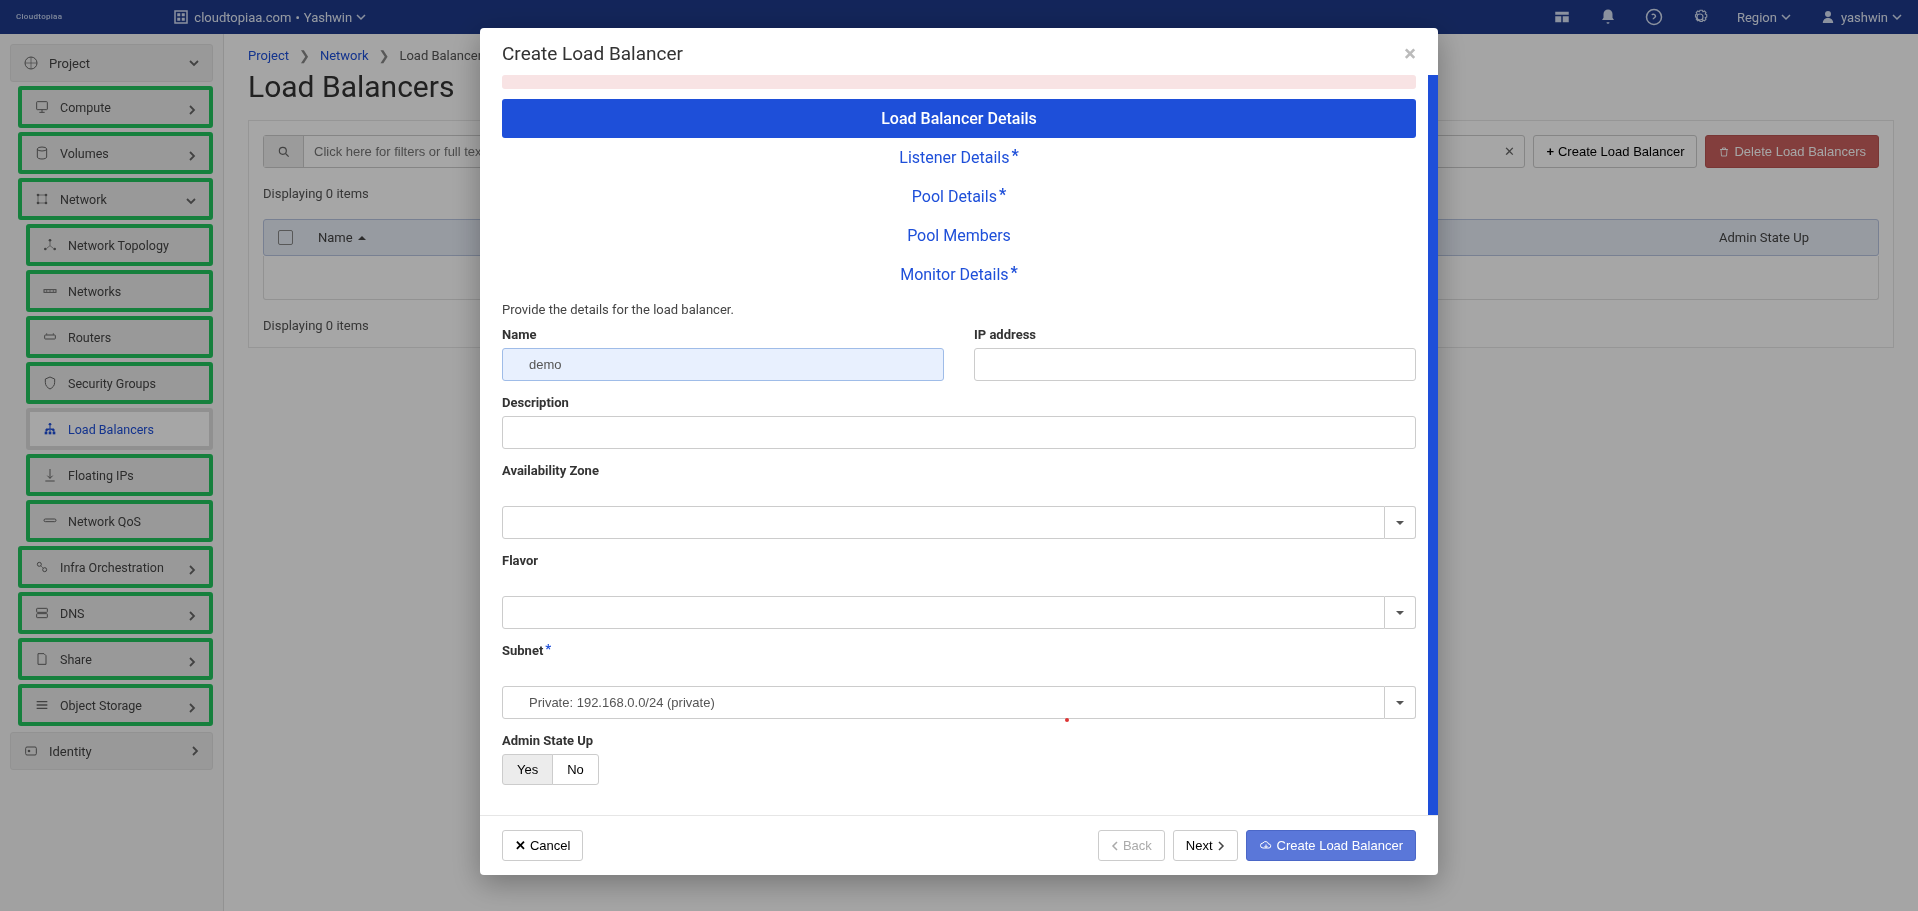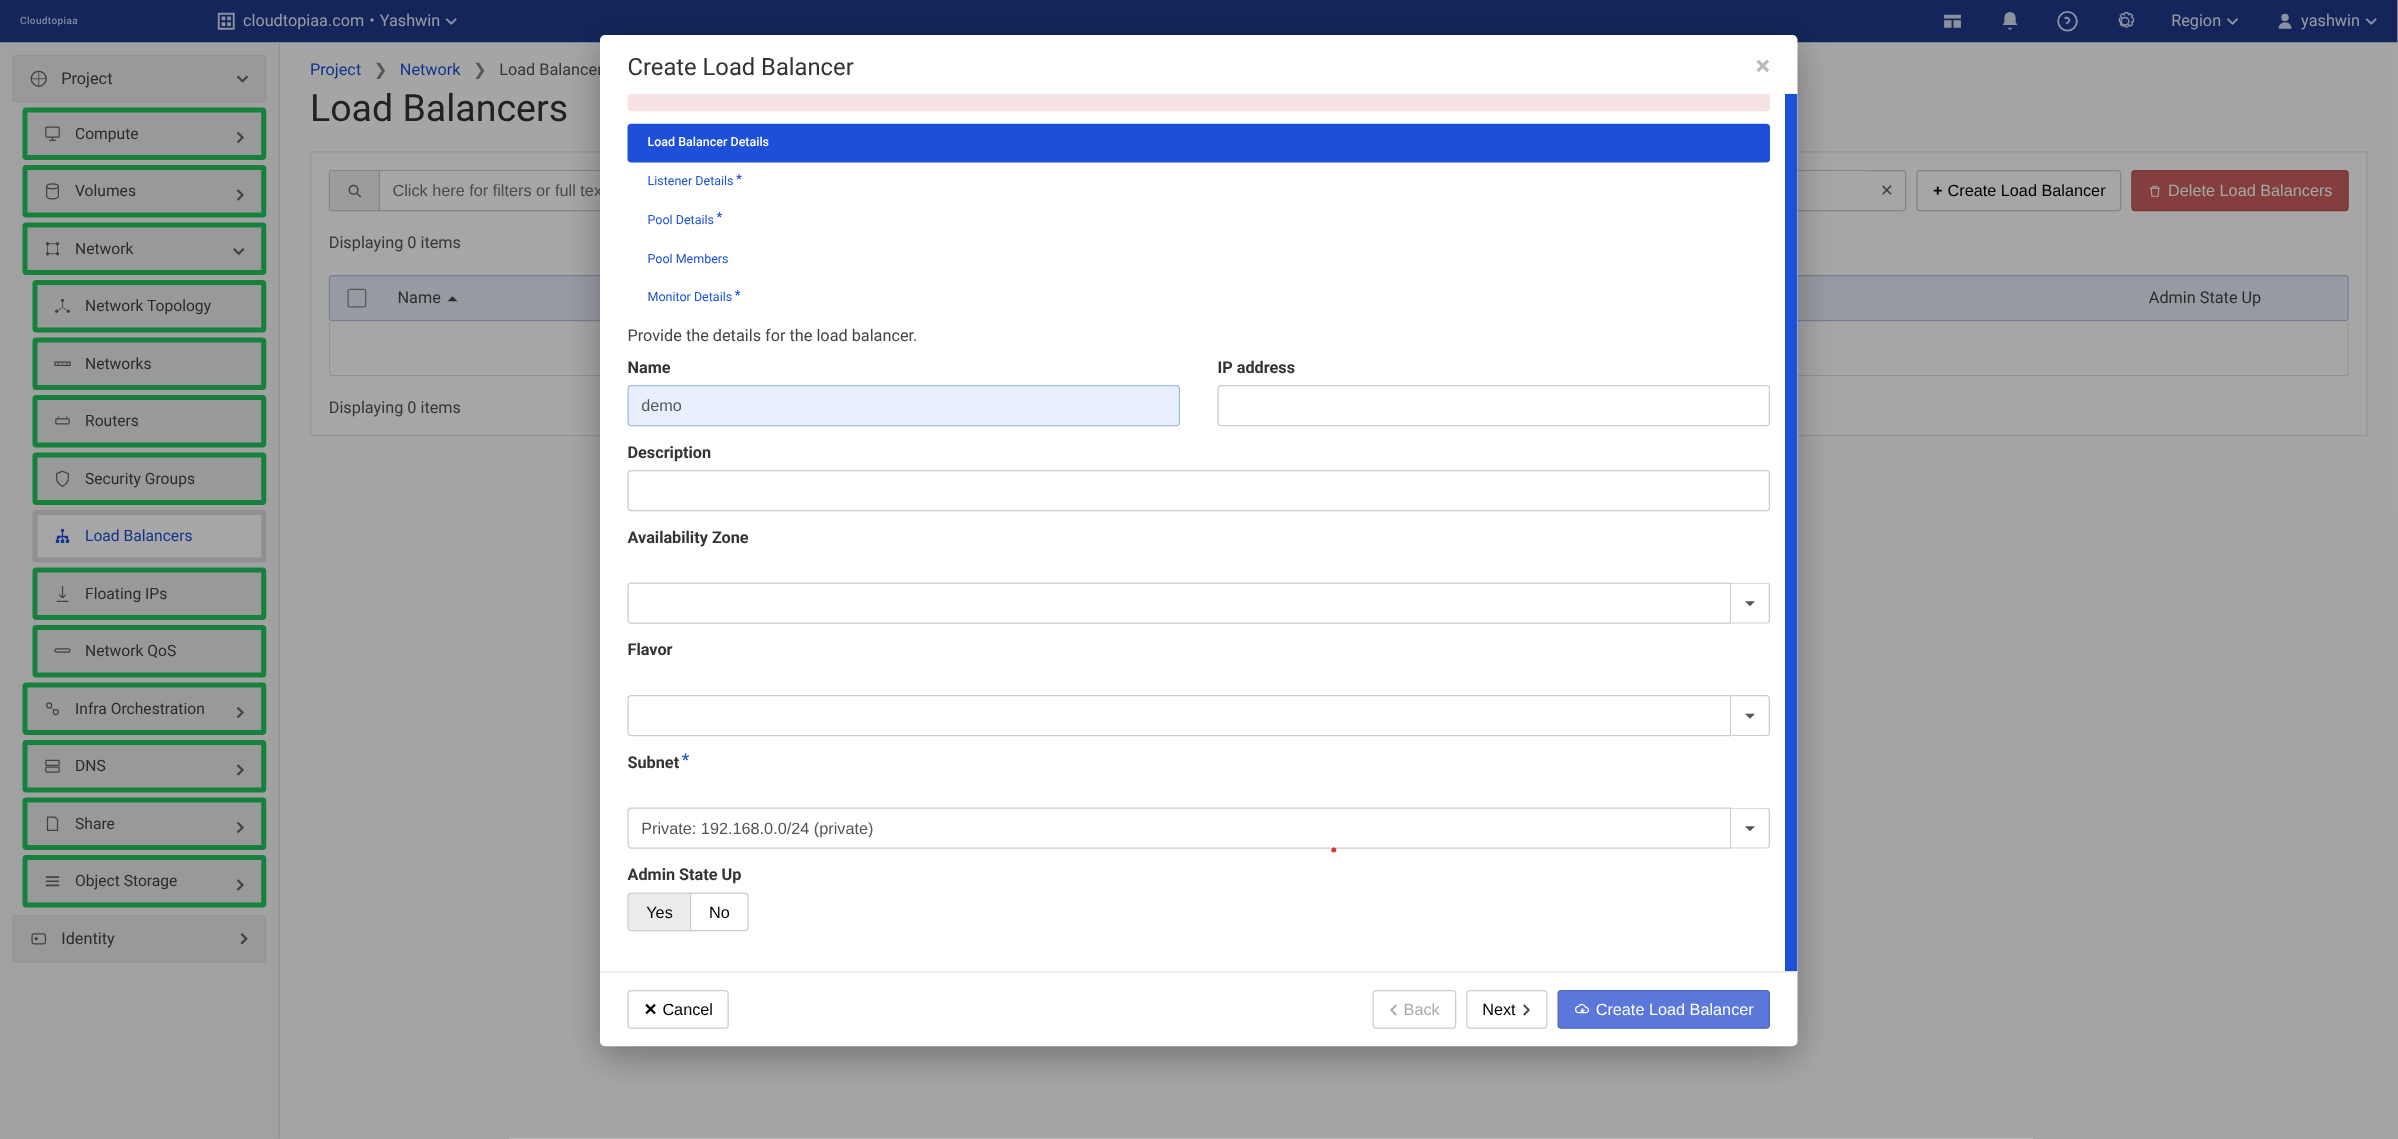--- a/index.html
+++ b/index.html
@@ -54,29 +54,29 @@
 
 
 .modal { position: fixed; left: 50%; top: 28px; transform: translateX(-50%); width: 958px; background: #fff; border-radius: 4px; box-shadow: 0 8px 30px rgba(0,0,0,0.3); z-index: 60; }
 .modal-head { padding: 14px 22px 10px 22px; display: flex; align-items: center; }
 .modal-title { font-size: 19px; font-weight: 400; color: #333; }
 .modal-close { margin-left: auto; font-size: 22px; color: #bbb; cursor: pointer; font-weight: bold; line-height: 1;}
 .modal-body { padding: 0 22px 18px 22px; max-height: 740px; overflow: hidden; position: relative; }
 .scroll-track { position: absolute; right: 0; top: 0; bottom: 0; width: 10px; background: #1e4fd9; }
 .alert-strip { background: #f8e3e4; height: 14px; border-radius: 3px; margin-bottom: 10px; }
 .wiz-nav { margin-bottom: 8px; }
-.wiz-nav-item { display: block; padding: 10px 16px; font-size: 10px; color: #1e4fd9; cursor: pointer; border-radius: 3px; }
+.wiz-nav-item { display: block; padding: 10px 16px; font-size: 16px; color: #1e4fd9; cursor: pointer; border-radius: 3px; text-align: center; }
 .wiz-nav-item.active { background: #1e4fd9; color: #fff; font-weight: 500; }
 .wiz-nav-item .ast { color: #1e4fd9; font-weight: bold; margin-left: 2px; position: relative; top: -2px; }
 .form-intro { font-size: 13px; color: #444; margin: 6px 0 10px 0; }
 .form-row { display: flex; gap: 30px; margin-bottom: 14px; }
 .form-col { flex: 1; }
 .form-label { font-weight: 700; font-size: 13px; color: #333; margin-bottom: 6px; display: block; }
 .form-label .req { color: #1e4fd9; font-weight: bold; margin-left: 2px; position: relative; top: -2px; }
-.form-control { width: 100%; border: 1px solid #ccc; border-radius: 3px; padding: 8px 10px; font-size: 13px; color: #555; outline: none; }
+.form-control { width: 100%; border: 1px solid #ccc; border-radius: 3px; padding: 8px 26px; font-size: 13px; color: #555; outline: none; }
 .form-control.hl { background: #e8f0fe; border-color: #9fbce8; }
 .select-wrap { display: flex; margin-top: 28px; }
 .select-wrap .form-control { border-top-right-radius: 0; border-bottom-right-radius: 0; }
 .select-caret { width: 32px; border: 1px solid #ccc; border-left: none; border-radius: 0 3px 3px 0; display: flex; align-items: center; justify-content: center; background: #fff; cursor: pointer; }
 .btn-group { display: inline-flex; }
 .btn-group .tg { padding: 7px 14px; border: 1px solid #ccc; background: #fff; font-size: 13px; cursor: pointer; }
 .btn-group .tg:first-child { border-radius: 3px 0 0 3px; }
 .btn-group .tg:last-child { border-radius: 0 3px 3px 0; margin-left: -1px; }
 .btn-group .tg.active { background: #ececec; }
 .modal-footer { border-top: 1px solid #e6e6e6; padding: 14px 22px; display: flex; align-items: center; }

